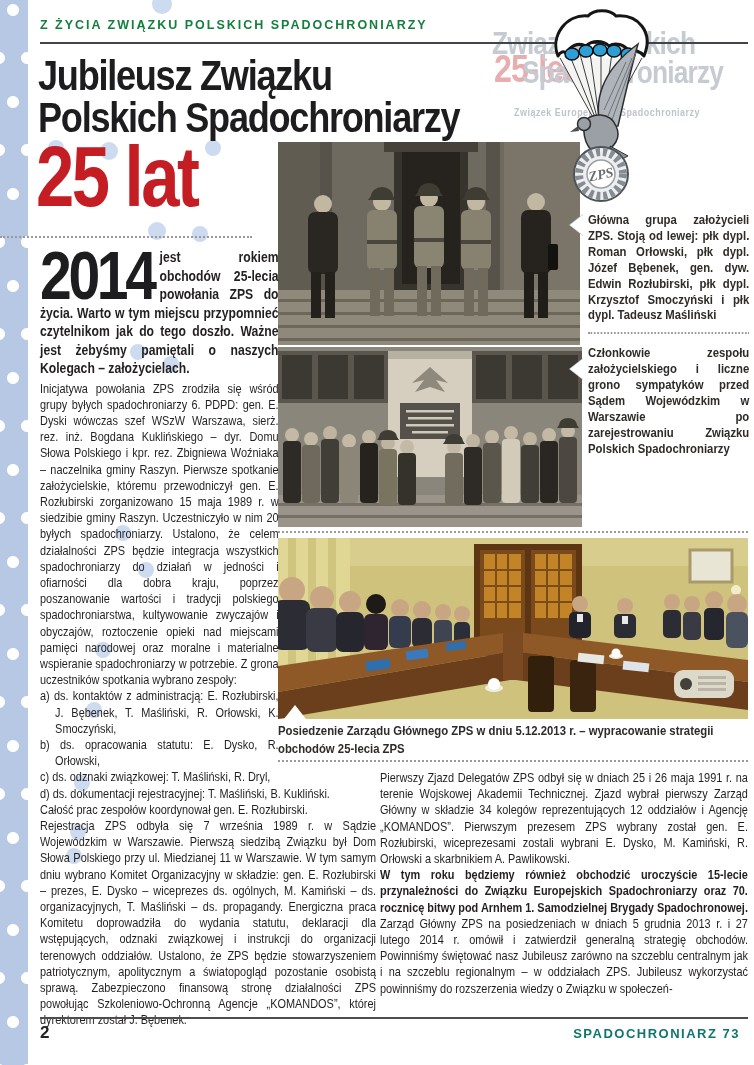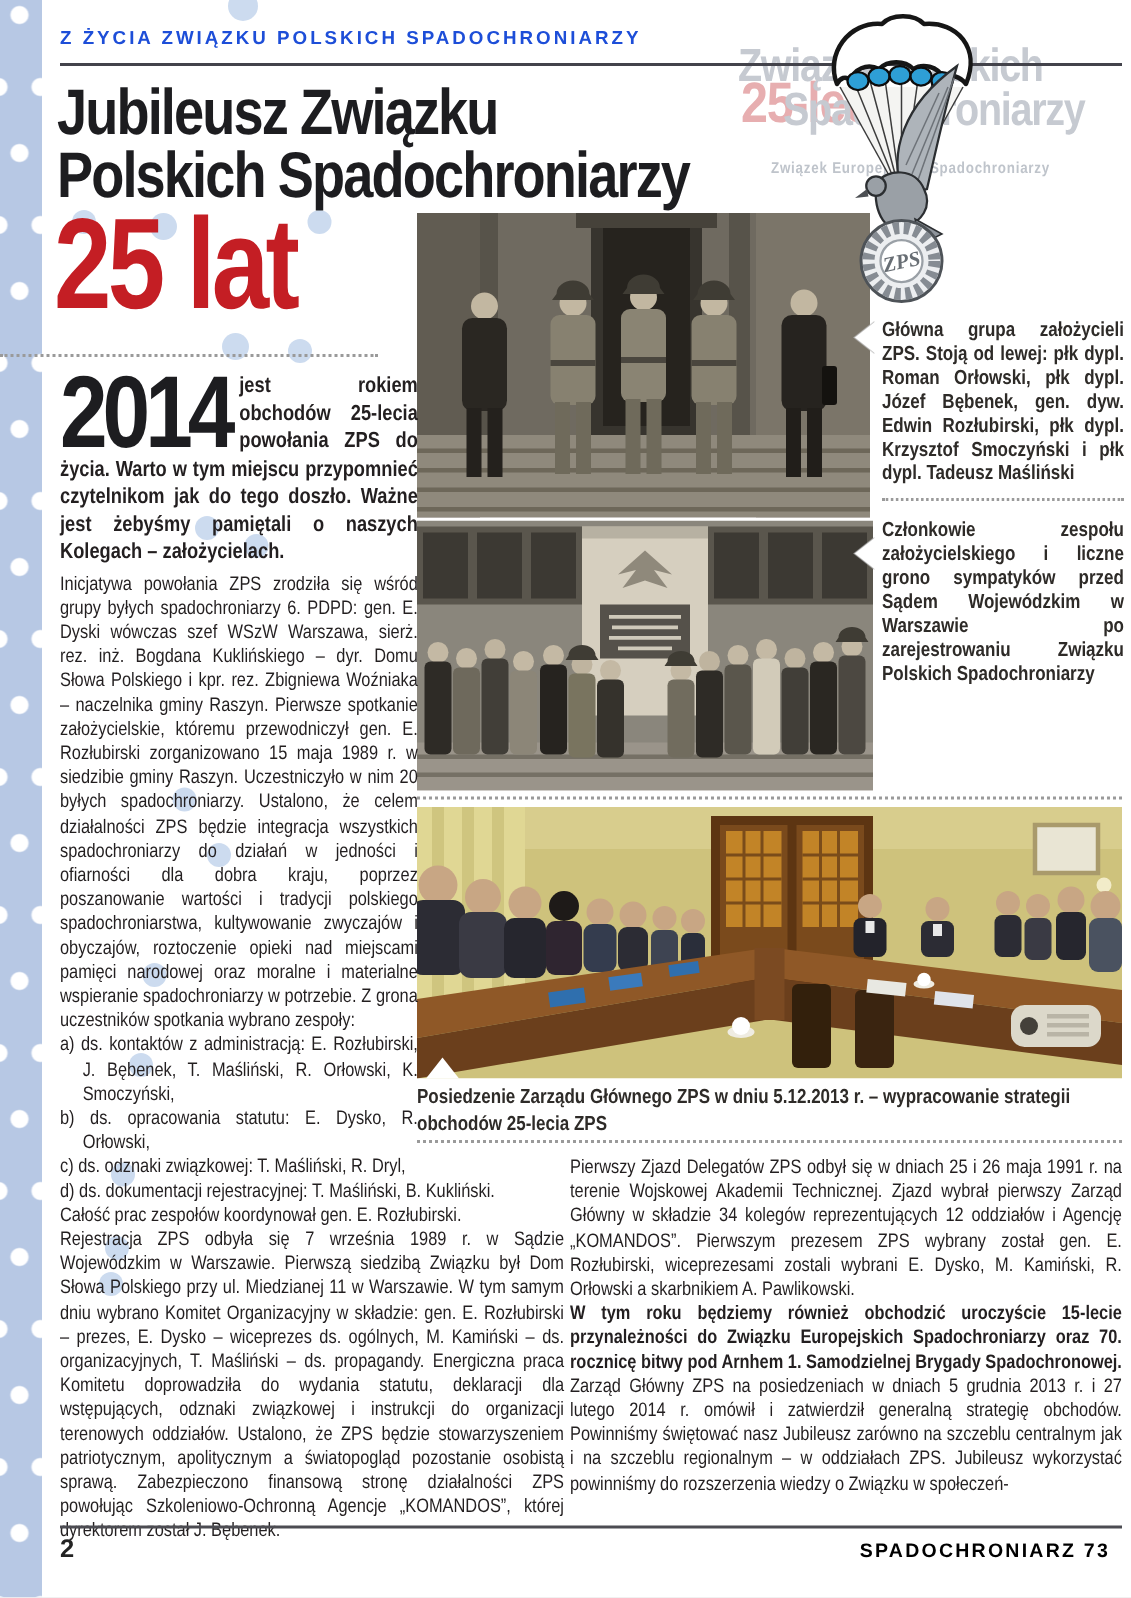--- a/index.html
+++ b/index.html
@@ -10,21 +10,21 @@
   .strip { position:absolute; left:0; top:0; width:28px; height:1065px; background-color:#b7c8e4;
            background-image:
              radial-gradient(circle, #ffffff 5.5px, rgba(255,255,255,0) 6.5px),
              radial-gradient(circle, #ffffff 5.5px, rgba(255,255,255,0) 6.5px);
            background-size:28px 92px, 28px 92px;
            background-position:13px 12px, -1px 56px; z-index:0; }
 
   .dot { position:absolute; border-radius:50%; background:rgba(177,199,230,0.65); z-index:0; }
 
   .kicker { position:absolute; left:40px; top:18px; font-size:12.5px; font-weight:bold;
-            letter-spacing:2px; color:#1d4ed8; z-index:4; }
+            letter-spacing:2px; color:#15803d; z-index:4; }
   .rule  { position:absolute; left:40px; top:42px; width:708px; height:2px; background:#43434b; z-index:4; }
 
   .wm { position:absolute; left:492px; top:22px; width:262px; height:104px; overflow:hidden; z-index:1; }
   .wm span { position:absolute; white-space:nowrap; transform:scaleX(0.85); transform-origin:left top; }
   .wm-big   { font-size:31px; font-weight:bold; color:#c6cad1; letter-spacing:-1px; }
   .wm-red   { font-size:38px; font-weight:bold; color:#e7aeb0; letter-spacing:-1px; }
   .wm-small { font-size:10.5px; font-weight:bold; color:#bfc4cb; letter-spacing:0.6px; }
 
   .title { position:absolute; left:38px; top:54px; font-size:43px; line-height:42px; font-weight:bold;
            color:#1d1d20; letter-spacing:-1.5px; transform:scaleX(0.84); transform-origin:left top;
@@ -66,21 +66,21 @@
                 border-bottom:11px solid transparent; border-right:14px solid #ffffff;
                 filter:drop-shadow(-1px 0 0 #c4c4c4); z-index:3; }
   .arrow-up { position:absolute; width:0; height:0; border-left:11px solid transparent;
               border-right:11px solid transparent; border-bottom:14px solid #ffffff; z-index:3; }
 
   .logo { position:absolute; left:542px; top:6px; z-index:5; }
 
   .footline { position:absolute; left:40px; top:1017px; width:708px; height:2px; background:#4c4c52; z-index:4; }
   .pageno { position:absolute; left:40px; top:1023px; font-size:17px; font-weight:bold; color:#232323; z-index:4; }
   .mag { position:absolute; left:40px; top:1026px; width:700px; text-align:right; font-size:13px;
-         font-weight:bold; letter-spacing:1.5px; color:#000000; z-index:4; }
+         font-weight:bold; letter-spacing:1.5px; color:#0f766e; z-index:4; }
 </style>
 </head>
 <body>
 
 <div class="page">
 
   <div class="strip"></div>
 
   <div class="dot" style="left:152px;top:-6px;width:20px;height:20px"></div>
   <div class="dot" style="left:48px;top:140px;width:16px;height:16px"></div>

